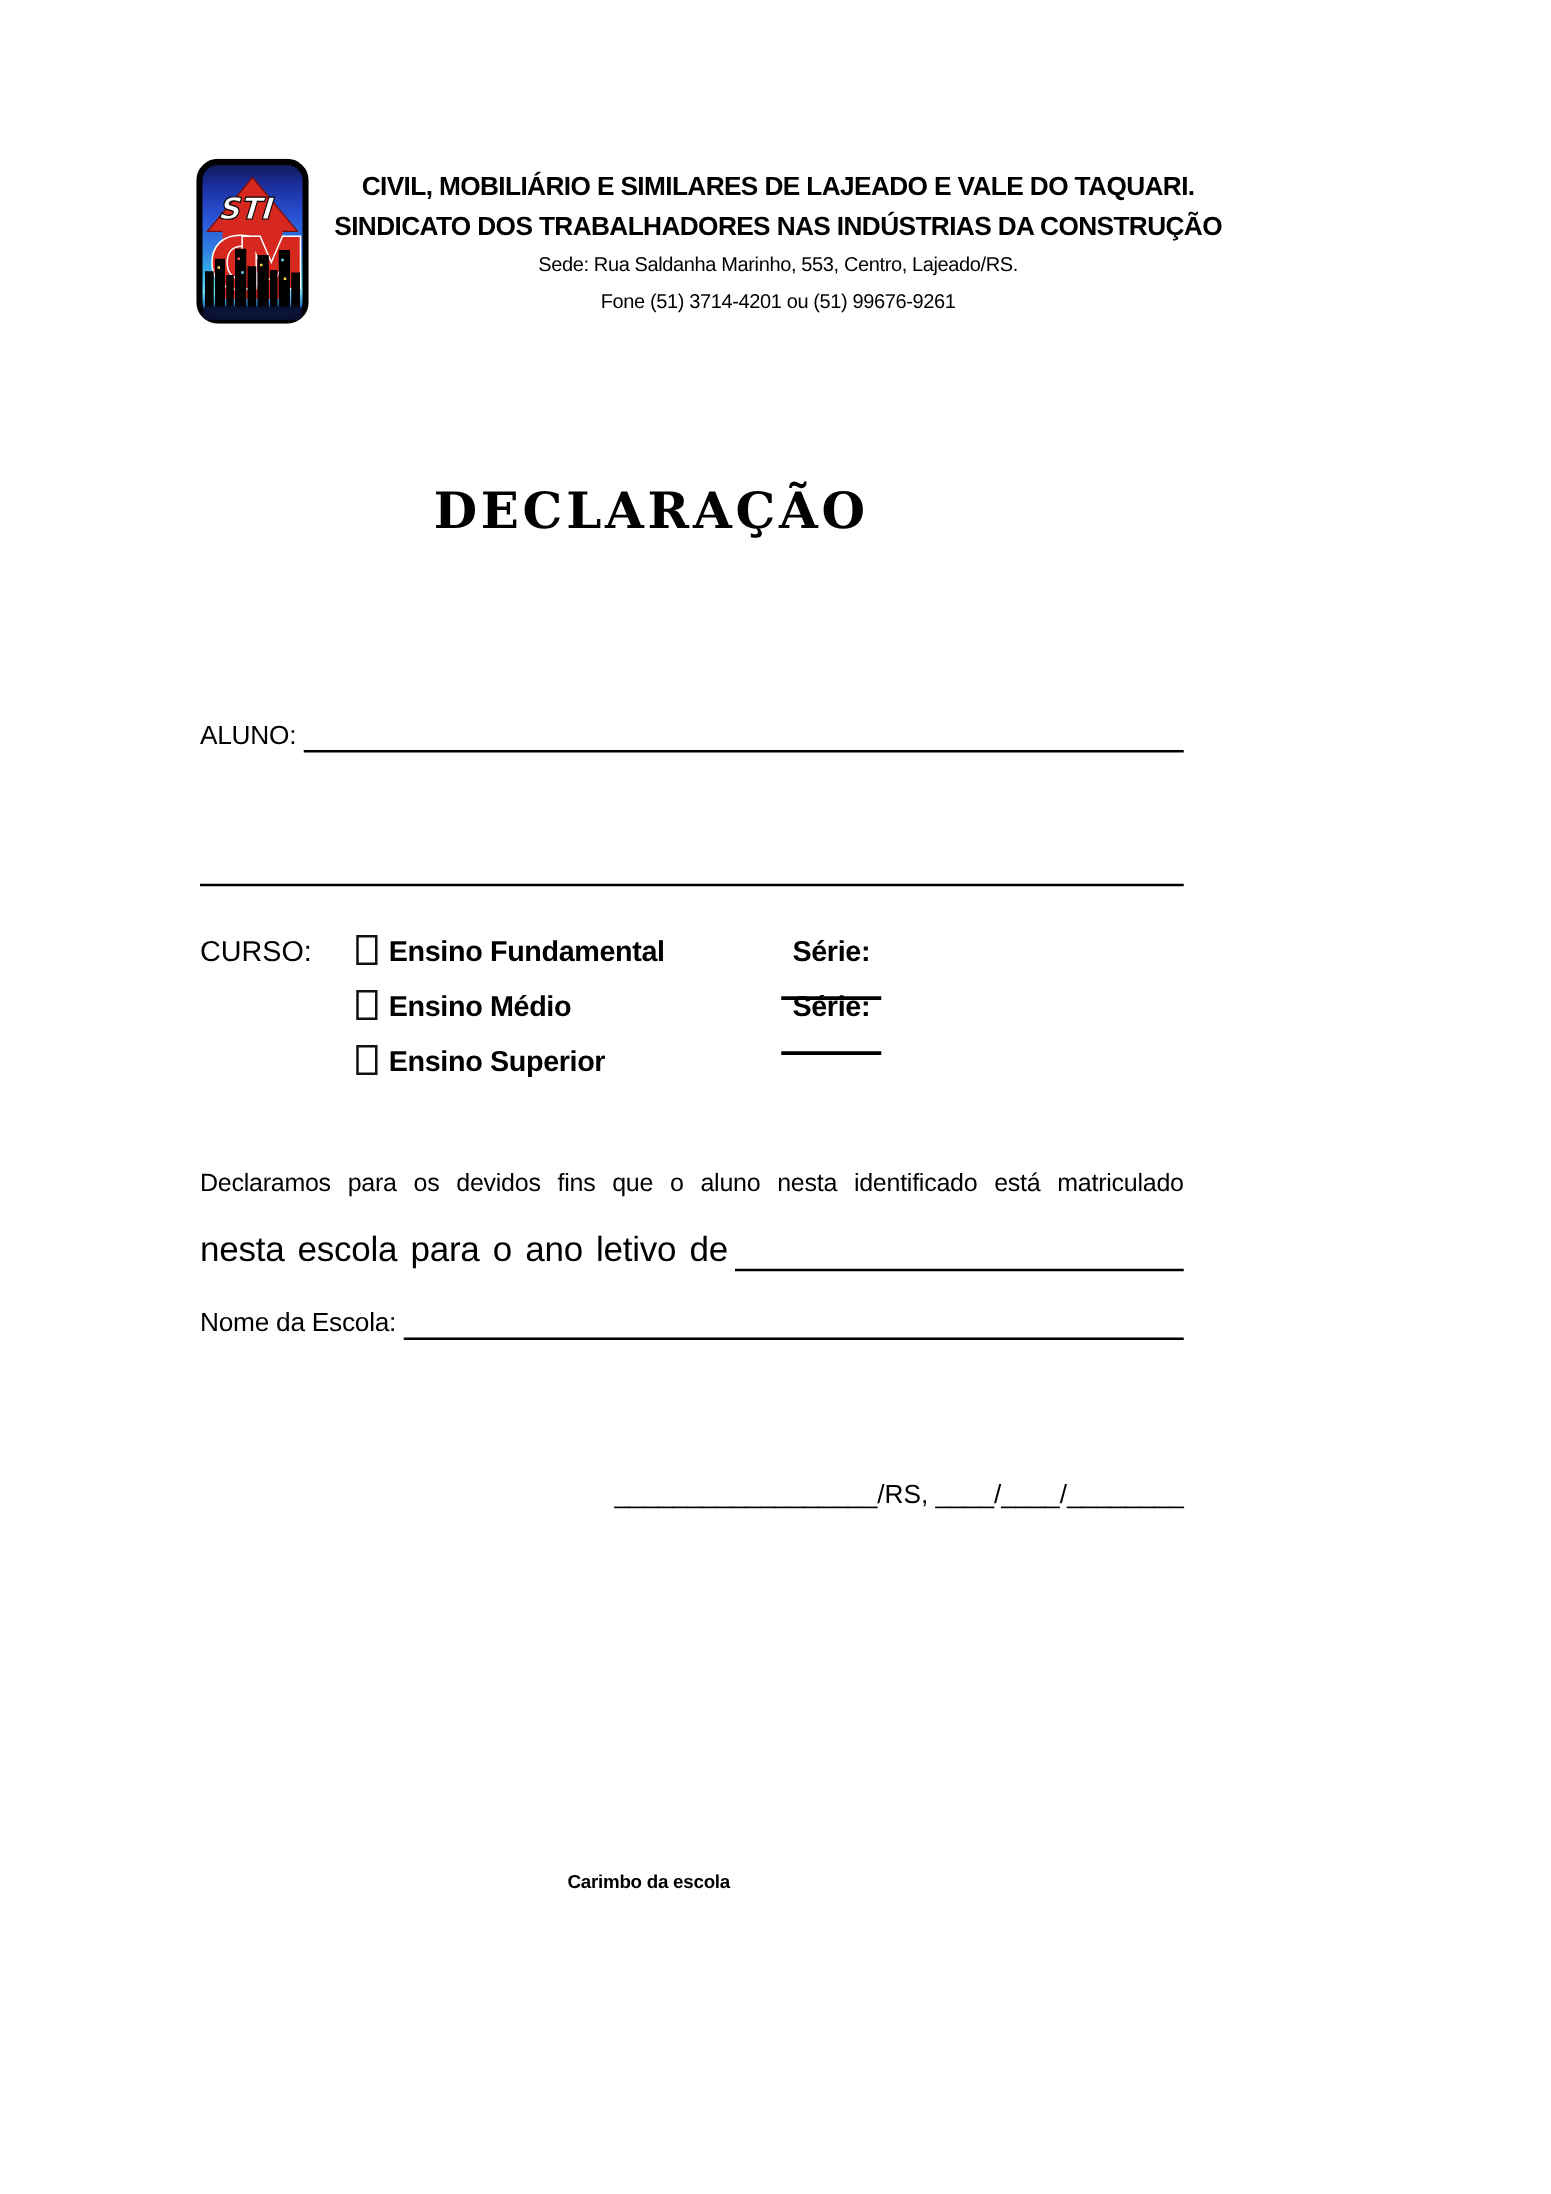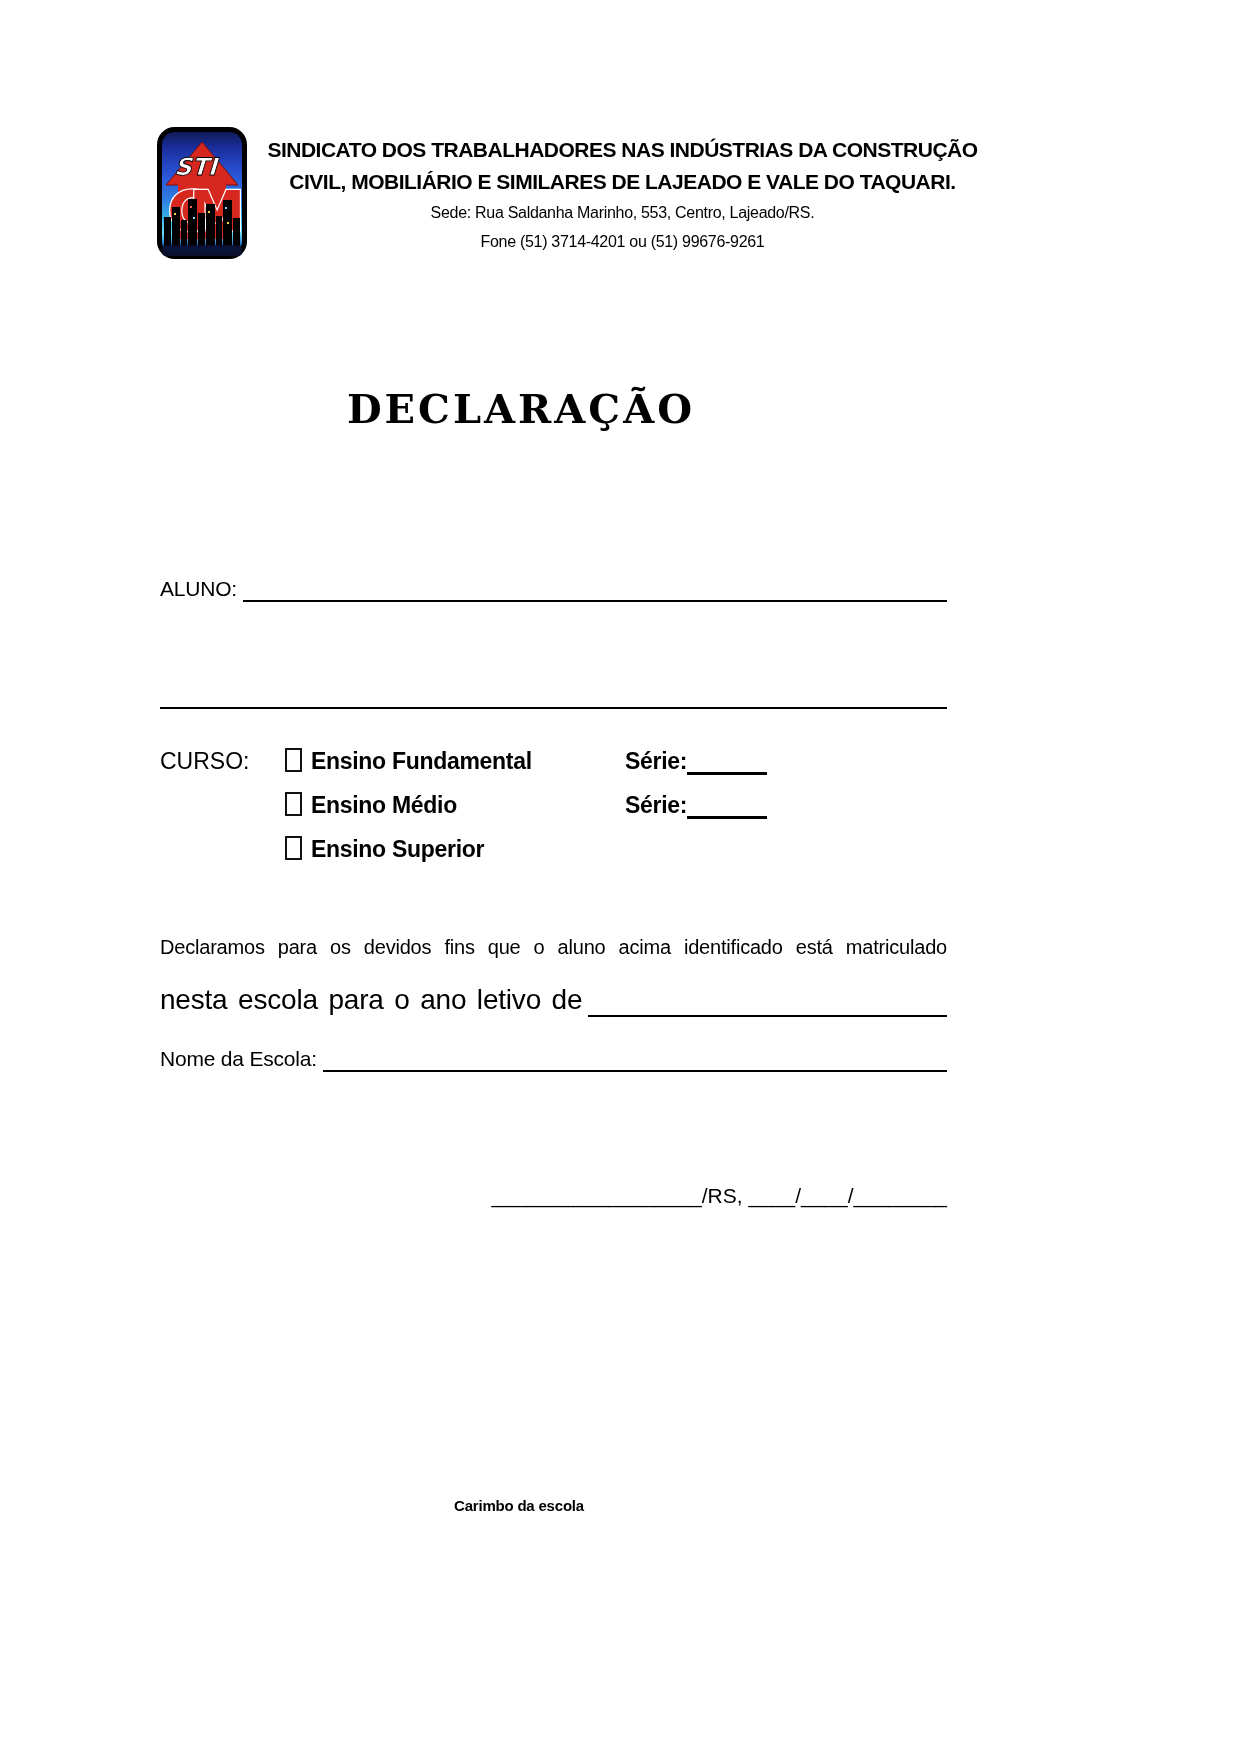--- a/index.html
+++ b/index.html
@@ -35,21 +35,21 @@
   
   .opt-row{position:absolute;left:160px;width:787px;font-size:23px;display:flex;align-items:baseline;}
   .curso-lbl{width:125px;flex:0 0 auto;}
   .opt-col{display:flex;align-items:baseline;width:340px;flex:0 0 auto;}
   .cbx{
     display:inline-block;flex:0 0 auto;
     width:13px;height:20px;border:2px solid #111;
     margin-right:9px;position:relative;top:3px;
   }
   .opt-label{font-weight:700;letter-spacing:-0.3px;}
-  .serie-wrap{display:flex;align-items:flex-end;}
+  .serie-wrap{display:flex;align-items:center;flex-direction:column;}
   .serie-lbl{font-weight:700;letter-spacing:-0.3px;}
   .serie-line{width:80px;border-bottom:3px solid #000;height:22px;}
   
   .para-line1{
     position:absolute;left:160px;top:936px;width:787px;
     font-size:20px;letter-spacing:-0.2px;
     text-align:justify;text-align-last:justify;
   }
   .para-line2{position:absolute;left:160px;top:984px;width:787px;font-size:28px;letter-spacing:-0.2px;word-spacing:3px;}
   
@@ -104,22 +104,22 @@
       <rect x="33" y="79" width="2" height="2" fill="#ff5a4a"></rect>
       <rect x="36" y="90" width="2" height="2" fill="#6fe0ff"></rect>
       <rect x="51" y="84" width="2" height="2" fill="#ffd24a"></rect>
       <rect x="68" y="80" width="2" height="2" fill="#6fe0ff"></rect>
       <rect x="70" y="95" width="2" height="2" fill="#ffd24a"></rect>
     </g>
     <rect x="5" y="118" width="80" height="11" rx="4" fill="#0a1030" opacity="0.92"></rect>
   </svg>
 
   <div class="header-text">
+    <div class="org-line">CIVIL, MOBILIÁRIO E SIMILARES DE LAJEADO E VALE DO TAQUARI.</div>
     <div class="org-line">SINDICATO DOS TRABALHADORES NAS INDÚSTRIAS DA CONSTRUÇÃO</div>
-    <div class="org-line">CIVIL, MOBILIÁRIO E SIMILARES DE LAJEADO E VALE DO TAQUARI.</div>
     <div class="addr-line">Sede: Rua Saldanha Marinho, 553, Centro, Lajeado/RS.</div>
     <div class="addr-line">Fone (51) 3714-4201 ou (51) 99676-9261</div>
   </div>
 
   <div class="doc-title">DECLARAÇÃO</div>
 
   <div class="row fill-row" style="top:576px;">
     <span class="lbl">ALUNO:</span>
     <span class="blank"></span>
   </div>
@@ -153,21 +153,21 @@
   </div>
 
   <div class="opt-row" style="top:833px;align-items:center;">
     <span class="curso-lbl"></span>
     <span class="opt-col">
       <span class="cbx"></span>
       <span class="opt-label">Ensino Superior</span>
     </span>
   </div>
 
-  <div class="para-line1">Declaramos para os devidos fins que o aluno acima identificado está matriculado</div>
+  <div class="para-line1">Declaramos para os devidos fins que o aluno nesta identificado está matriculado</div>
   <div class="para-line2 fill-row" style="display:flex;align-items:flex-end;">
     <span class="lbl">nesta escola para o ano letivo de</span>
     <span class="blank"></span>
   </div>
 
   <div class="row fill-row" style="top:1046px;">
     <span class="lbl">Nome da Escola:</span>
     <span class="blank"></span>
   </div>
 

